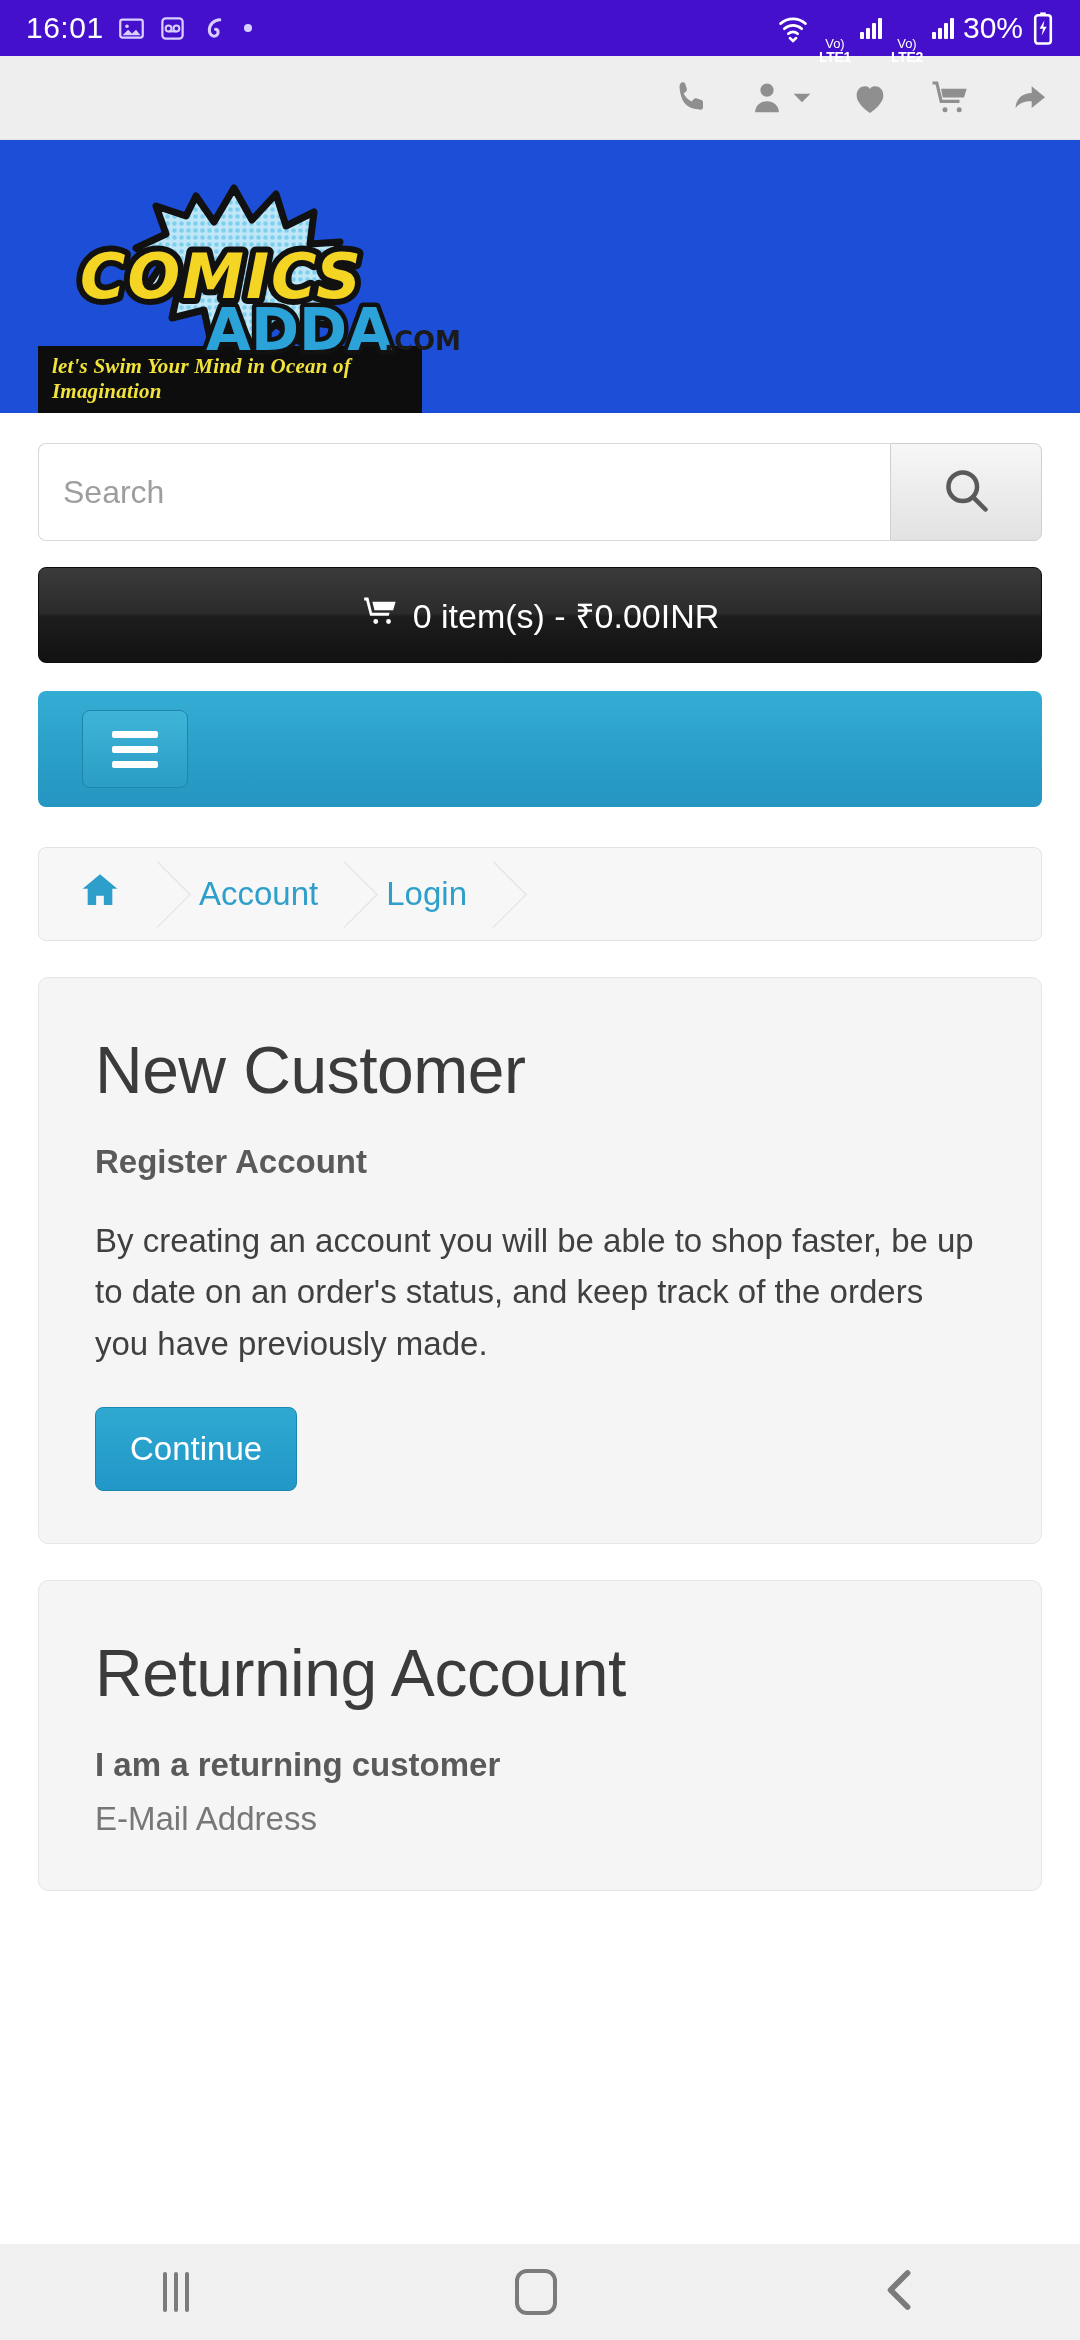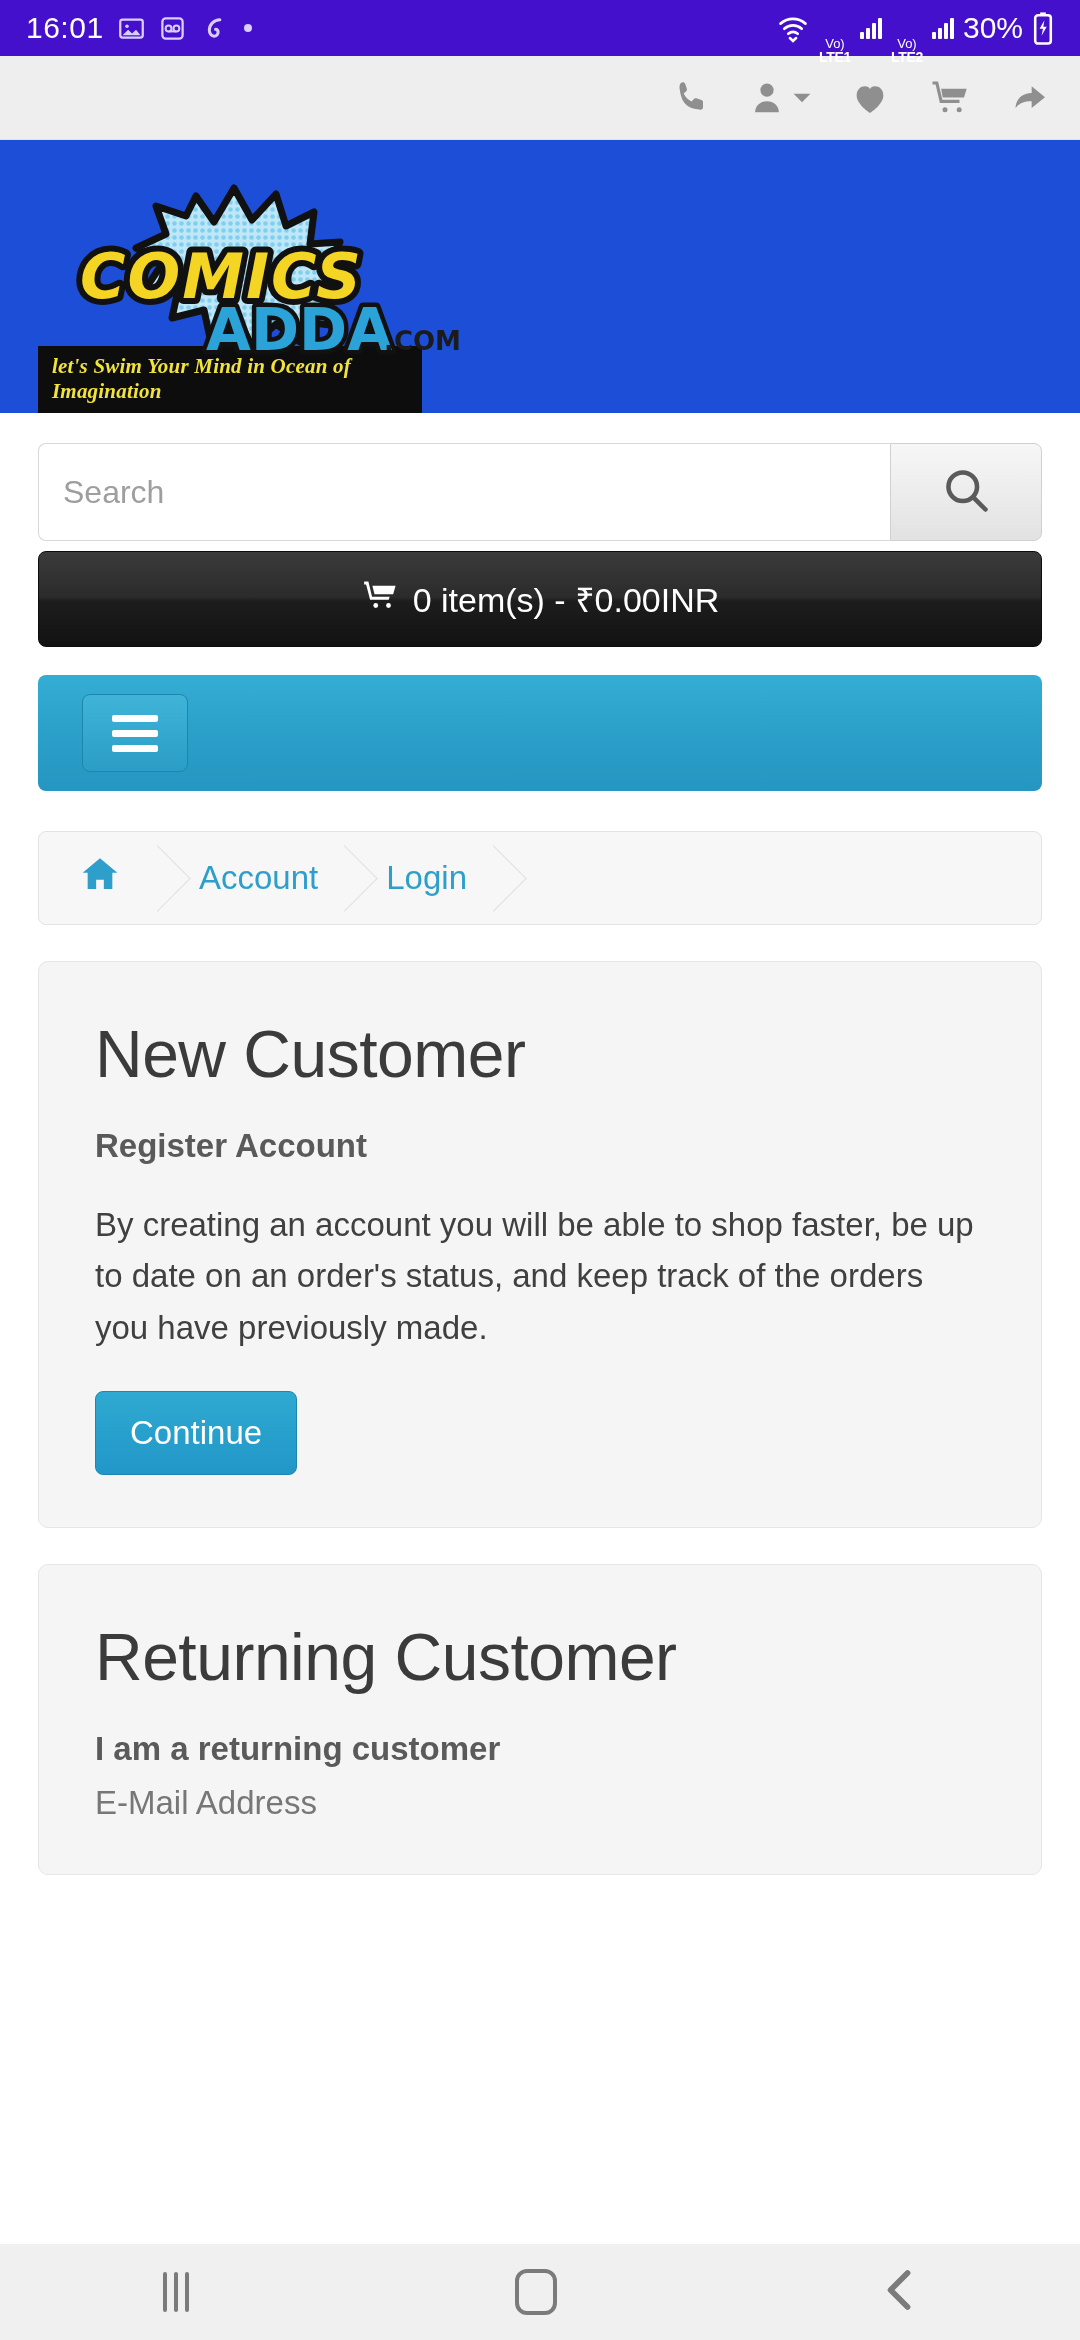--- a/index.html
+++ b/index.html
@@ -72,21 +72,21 @@
     width: 152px; height: 98px;
     border: 1px solid #d0d0d0;
     border-radius: 0 8px 8px 0;
     background: linear-gradient(to bottom, #f7f7f7 0%, #e2e2e2 100%);
     display: flex; align-items: center; justify-content: center;
     cursor: pointer;
   }
 
   
   .cart-btn {
-    margin: 10px 38px 0 38px;
+    margin: 26px 38px 0 38px;
     height: 96px; border-radius: 8px;
     background: linear-gradient(to bottom, #3b3b3b 0%, #2b2b2b 48%, #1d1d1d 52%, #121212 100%);
     border: 1px solid #0d0d0d;
     color: #ffffff; font-size: 34px;
     display: flex; align-items: center; justify-content: center; gap: 14px;
     cursor: pointer;
   }
 
   
   .categories {
@@ -357,21 +357,21 @@
 </div>
 
 <div class="panel">
   <h1>New Customer</h1>
   <h2>Register Account</h2>
   <p>By creating an account you will be able to shop faster, be up to date on an order's status, and keep track of the orders you have previously made.</p>
   <button class="btn-primary">Continue</button>
 </div>
 
 <div class="panel">
-  <h1>Returning Customer</h1>
+  <h1>Returning Account</h1>
   <h2>I am a returning customer</h2>
   <div class="field-label">E-Mail Address</div>
 </div>
 
 <div class="navbar">
   <span class="nav-recent">
       <i></i>
       <i></i>
       <i></i>
     </span>

